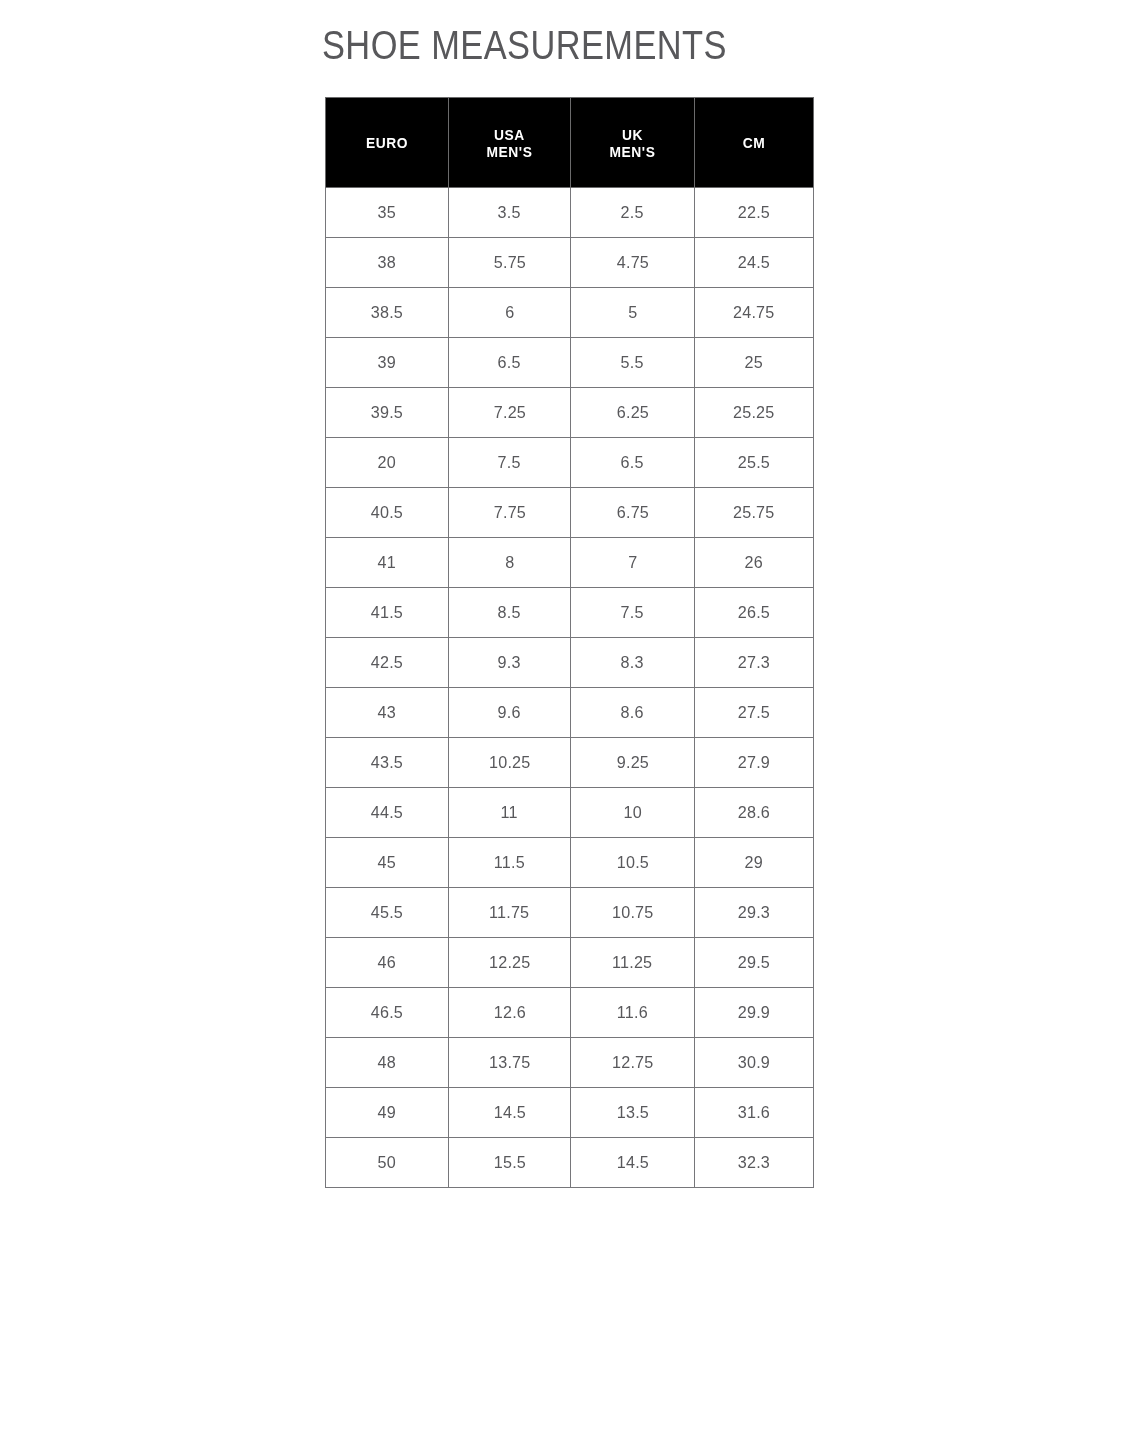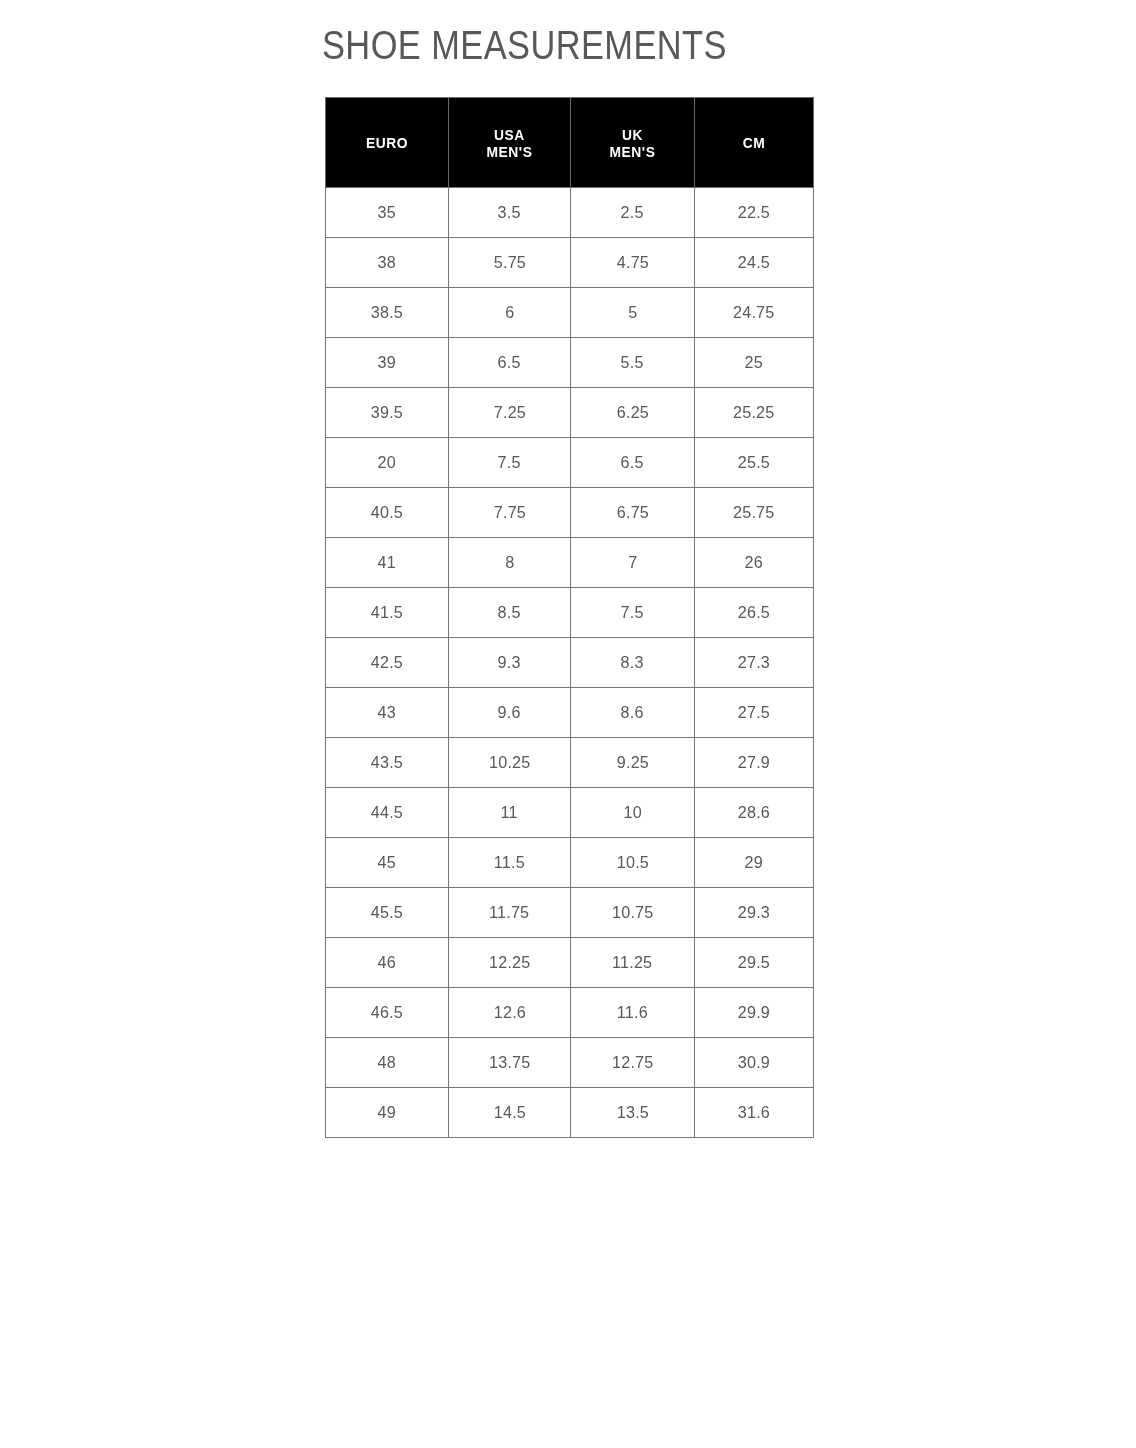--- a/index.html
+++ b/index.html
@@ -240,17 +240,23 @@
             <td><span>13.75</span></td>
             <td><span>12.75</span></td>
             <td><span>30.9</span></td>
           </tr>
           <tr>
             <td><span>49</span></td>
             <td><span>14.5</span></td>
             <td><span>13.5</span></td>
             <td><span>31.6</span></td>
           </tr>
+          <tr>
+            <td><span>50</span></td>
+            <td><span>15.5</span></td>
+            <td><span>14.5</span></td>
+            <td><span>32.3</span></td>
+          </tr>
         </tbody>
     </table>
   </div>
 
 </div>
 
 </body></html>

